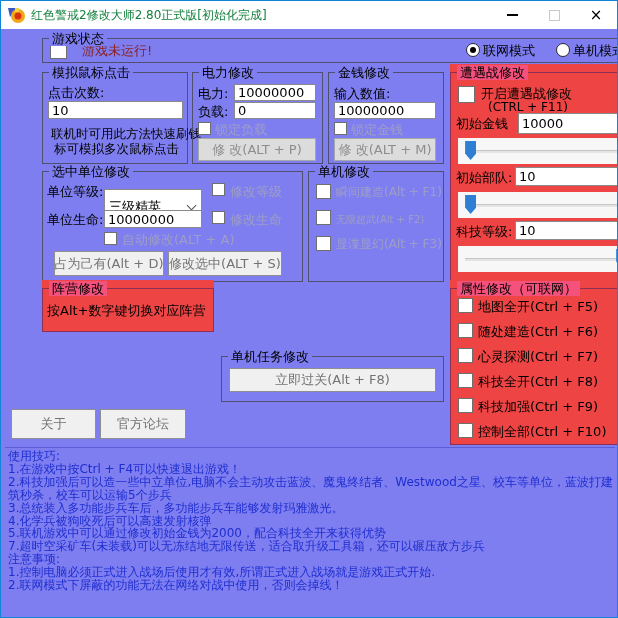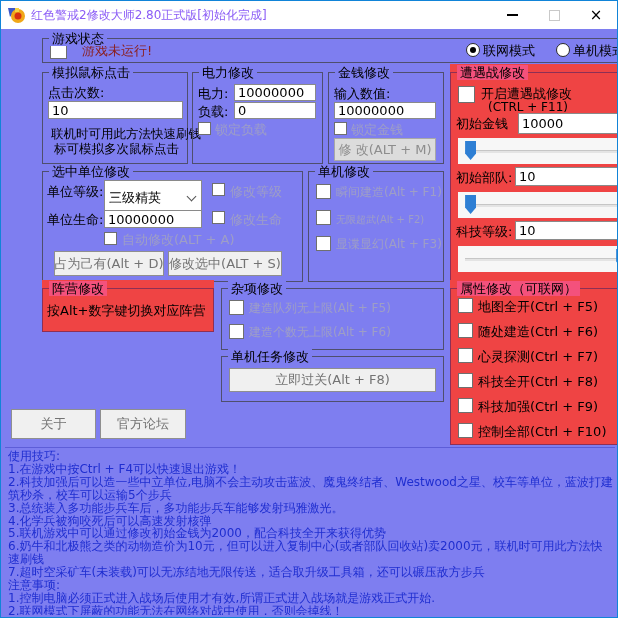--- a/index.html
+++ b/index.html
@@ -3,21 +3,21 @@
 <meta charset="utf-8">
 <style>
   * { margin:0; padding:0; box-sizing:border-box; }
   body { width:618px; height:618px; font-family:"DejaVu Sans",sans-serif; }
   .window { position:relative; width:618px; height:618px; background:#7e7ef0;
             border:1px solid #1184d8; overflow:hidden; }
   
   .titlebar { position:absolute; left:0; top:0; right:0; height:28px; background:#ffffff;
               display:flex; align-items:center; }
   .app-icon { width:18px; height:18px; margin:0 5px 0 7px; flex:0 0 auto; }
-  .title-text { flex:1; font-size:12px; color:#8b5cf6; white-space:nowrap; overflow:hidden; }
+  .title-text { flex:1; font-size:12px; color:#15803d; white-space:nowrap; overflow:hidden; }
   .tb-btn { width:42px; height:27px; display:flex; align-items:center; justify-content:center; }
   .min-bar { width:11px; height:1.5px; background:#000; }
   .max-sq { width:11px; height:11px; border:1px solid #c9c9c9; background:#fff; }
   .close-x { font-size:15px; color:#000; line-height:1; }
   
   .gb { position:absolute;margin-left:36px; }
   .gbb { position:absolute; left:0; right:0; top:8px; bottom:0;
          border:1px solid #4f4f6e; pointer-events:none; }
   .lg { position:absolute; top:1px; left:7px; padding:0 3px; background:#7e7ef0;
         font-size:13px; line-height:15px; color:#000; white-space:nowrap; z-index:2; }
@@ -100,20 +100,21 @@
 
   <div class="gb" style="left:155px;top:63px;width:131px;height:100px">
     <span class="gbb"></span>
     <span class="lg">电力修改</span>
     <span class="lb" style="left:6px;top:22px">电力:</span>
     <input class="inp" style="left: 42px; top: 20px; width: 82px; height: 17px;" value="10000000">
     <span class="lb" style="left:6px;top:40px">负载:</span>
     <input class="inp" style="left: 42px; top: 38px; width: 82px; height: 17px;" value="0">
     <span class="cb" style="left:6px;top:58px;width:13px;height:13px"></span>
     <span class="lb dis" style="left:23px;top:58px">锁定负载</span>
+    <div class="btn bdis" style="left:6px;top:74px;width:118px;height:23px">修 改(ALT + P)</div>
   </div>
 
   <div class="gb" style="left:291px;top:63px;width:116px;height:100px">
     <span class="gbb"></span>
     <span class="lg">金钱修改</span>
     <span class="lb" style="left:6px;top:22px">输入数值:</span>
     <input class="inp" style="left: 6px; top: 38px; width: 102px; height: 17px;" value="10000000">
     <span class="cb" style="left:6px;top:58px;width:13px;height:13px"></span>
     <span class="lb dis" style="left:23px;top:58px">锁定金钱</span>
     <div class="btn bdis" style="left:6px;top:74px;width:102px;height:23px">修 改(ALT + M)</div>
@@ -142,21 +143,21 @@
     <div class="slider" style="left:8px;top:182px;width:182px;height:26px">
       <span class="track"></span>
         <span class="thumb" style="left: 88%;"></span>
     </div>
   </div>
 
   <div class="gb" style="left:5px;top:162px;width:261px;height:119px">
     <span class="gbb"></span>
     <span class="lg">选中单位修改</span>
     <span class="lb" style="left:5px;top:21px">单位等级:</span>
-    <div class="dd" style="left:62px;top:17px;width:98px;height:36px">
+    <div class="dd" style="left:62px;top:26px;width:98px;height:36px">
       <span class="ddtxt">三级精英</span>
       <span class="chev"></span>
     </div>
     <span class="cb" style="left:170px;top:20px;width:13px;height:13px"></span>
     <span class="lb dis" style="left:188px;top:21px">修改等级</span>
     <span class="lb" style="left:5px;top:49px">单位生命:</span>
     <input class="inp" style="left: 62px; top: 47px; width: 98px; height: 18px;" value="10000000">
     <span class="cb" style="left:170px;top:48px;width:13px;height:13px"></span>
     <span class="lb dis" style="left:188px;top:49px">修改生命</span>
     <span class="cb" style="left:62px;top:69px;width:13px;height:13px"></span>
@@ -175,28 +176,20 @@
     <span class="cb" style="left:8px;top:73px"></span>
     <span class="lb dis" style="left:28px;top:74px;font-size:12px">显谍显幻(Alt + F3)</span>
   </div>
 
   <div class="gb pink" style="left:5px;top:279px;width:172px;height:52px">
     <span class="gbb"></span>
     <span class="lg">阵营修改</span>
     <span class="lb" style="left:5px;top:23px">按Alt+数字键切换对应阵营</span>
   </div>
 
-  <div class="gb" style="left:184px;top:279px;width:223px;height:70px">
-    <span class="gbb"></span>
-    <span class="lg">杂项修改</span>
-    <span class="cb" style="left:8px;top:20px"></span>
-    <span class="lb dis" style="left:28px;top:21px;font-size:12px">建造队列无上限(Alt + F5)</span>
-    <span class="cb" style="left:8px;top:44px"></span>
-    <span class="lb dis" style="left:28px;top:45px;font-size:12px">建造个数无上限(Alt + F6)</span>
-  </div>
 
   <div class="gb" style="left:184px;top:347px;width:223px;height:54px">
     <span class="gbb"></span>
     <span class="lg">单机任务修改</span>
     <div class="btn" style="left:8px;top:20px;width:207px;height:24px">立即过关(Alt + F8)</div>
   </div>
 
   <div class="gb pink" style="left:413px;top:279px;width:199px;height:165px">
     <span class="gbb"></span>
     <span class="lg">属性修改（可联网）</span>
@@ -217,20 +210,19 @@
   <div class="btn" style="left:10px;top:408px;width:85px;height:30px">关于</div>
   <div class="btn" style="left:99px;top:408px;width:86px;height:30px">官方论坛</div>
 
   <div class="tips">
     <div>使用技巧:</div>
     <div>1.在游戏中按Ctrl + F4可以快速退出游戏！</div>
     <div>2.科技加强后可以造一些中立单位,电脑不会主动攻击蓝波、魔鬼终结者、Westwood之星、校车等单位，蓝波打建筑秒杀，校车可以运输5个步兵</div>
     <div>3.总统装入多功能步兵车后，多功能步兵车能够发射玛雅激光。</div>
     <div>4.化学兵被狗咬死后可以高速发射核弹</div>
     <div>5.联机游戏中可以通过修改初始金钱为2000，配合科技全开来获得优势</div>
-    <div>6.奶牛和北极熊之类的动物造价为10元，但可以进入复制中心(或者部队回收站)卖2000元，联机时可用此方法快速刷钱</div>
     <div>7.超时空采矿车(未装载)可以无冻结地无限传送，适合取升级工具箱，还可以碾压敌方步兵</div>
     <div>注意事项:</div>
     <div>1.控制电脑必须正式进入战场后使用才有效,所谓正式进入战场就是游戏正式开始.</div>
     <div>2.联网模式下屏蔽的功能无法在网络对战中使用，否则会掉线！</div>
   </div>
 
 </div>
 
 </body></html>

